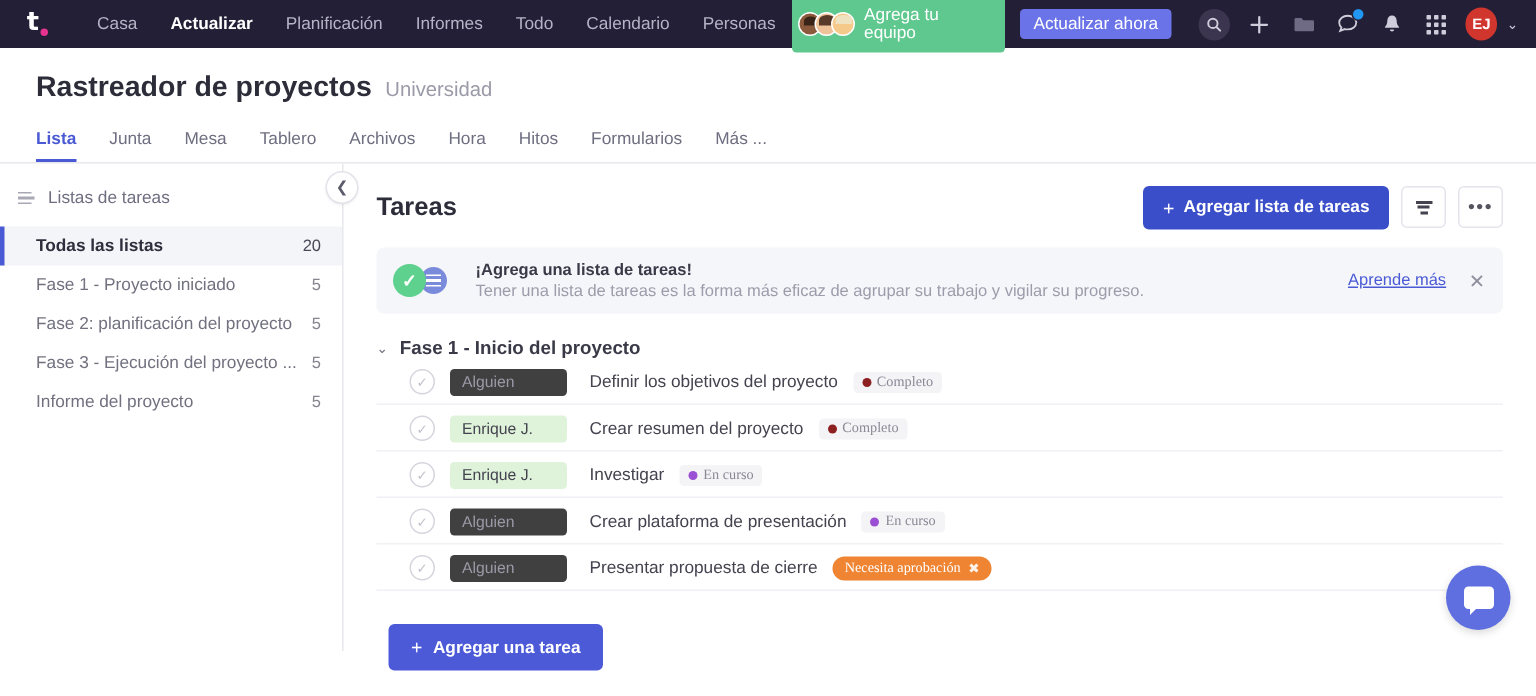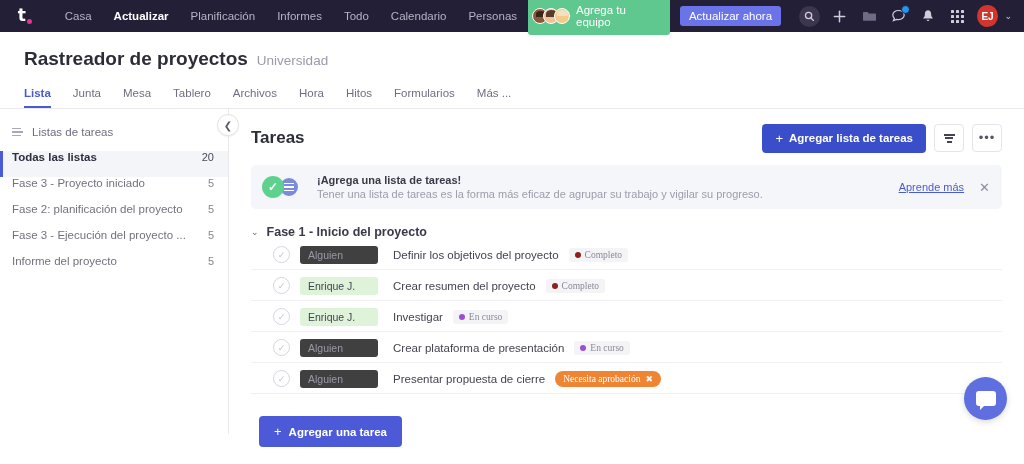--- a/index.html
+++ b/index.html
@@ -127,22 +127,22 @@
   #collapse-btn {
     position: absolute; right: -11px; top: 5px;
     width: 22px; height: 22px; border-radius: 50%;
     background: #ffffff; border: 1px solid #e3e3ea;
     display: flex; align-items: center; justify-content: center;
     font-size: 10px; color: #5c5b6b; cursor: pointer; z-index: 5;
     box-shadow: 0 1px 2px rgba(0,0,0,.06);
   }
   #list-items { margin-top: 8px; }
   .list-item {
-    display: flex; align-items: flex-start; justify-content: space-between;
-    height: 26px; padding: 0 14px 0 12px; cursor: pointer; position: relative;
+    display: flex; align-items: center; justify-content: space-between;
+    height: 26px; padding: 0 14px 0 24px; cursor: pointer; position: relative;
   }
   .list-item .lbl {
     font-size: 11.5px; color: #72717f; overflow: hidden;
     text-overflow: ellipsis; white-space: nowrap;
   }
   .list-item .cnt { font-size: 11px; color: #86858f; padding-left: 8px; }
   .list-item.active { background: #f4f5f9; }
   .list-item.active .lbl { color: #2f2e3c; font-weight: 700; }
   .list-item.active .cnt { color: #4a4958; }
   .list-item.active::before {
@@ -371,21 +371,21 @@
     <div id="collapse-btn">
       <span>❮</span>
     </div>
 
     <div id="list-items">
       <div class="list-item active">
         <span class="lbl">Todas las listas</span>
         <span class="cnt">20</span>
       </div>
       <div class="list-item">
-        <span class="lbl">Fase 3 - Proyecto iniciado</span>
+        <span class="lbl">Fase 1 - Proyecto iniciado</span>
         <span class="cnt">5</span>
       </div>
       <div class="list-item">
         <span class="lbl">Fase 2: planificación del proyecto</span>
         <span class="cnt">5</span>
       </div>
       <div class="list-item">
         <span class="lbl">Fase 3 - Ejecución del proyecto ...</span>
         <span class="cnt">5</span>
       </div>

